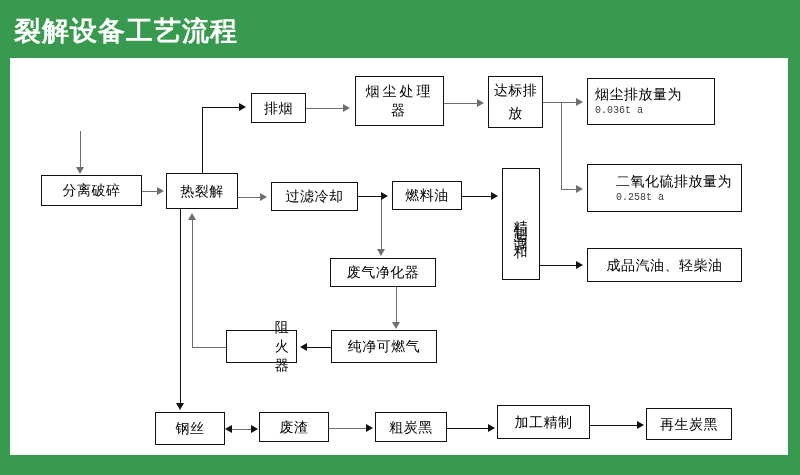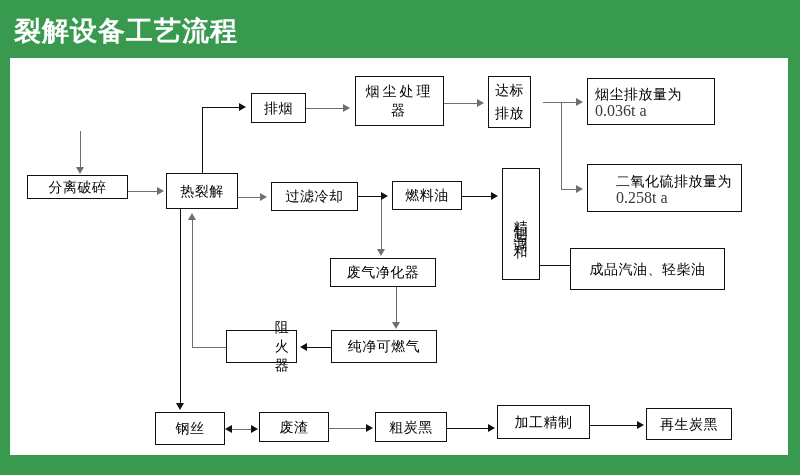--- a/index.html
+++ b/index.html
@@ -56,25 +56,25 @@
   }
   .node.spaced{letter-spacing:3px;}
   .node.twoline{
     flex-direction:column;
     align-items:flex-start;
     justify-content:center;
     text-align:left;
     padding-left:7px;
   }
   .node .sub{
-    font-size:16px;
+    font-size:10px;
     color:#3a3a3a;
     letter-spacing:0px;
     line-height:15px;
-    font-family:Liberation Serif, serif;
+    font-family:Liberation Mono, monospace;
   }
   .node .main{font-size:14px;line-height:18px;}
   
   .ln{position:absolute;background:#6f6f6f;z-index:1;}
   .ln.dark{background:#111;}
   .hl{height:1.3px;}
   .vl{width:1.3px;}
   .ar{position:absolute;width:0;height:0;z-index:2;}
   .ar.r{border-top:4.5px solid transparent;border-bottom:4.5px solid transparent;border-left:7px solid #6f6f6f;}
   .ar.l{border-top:4.5px solid transparent;border-bottom:4.5px solid transparent;border-right:7px solid #6f6f6f;}
@@ -87,47 +87,47 @@
 </head>
 <body>
 
 <div id="root">
 
   <div id="title">裂解设备工艺流程</div>
 
   <div id="canvas">
 
 
-    <div class="node" style="left:17px;top:117px;width:101px;height:24px;">分离破碎</div>
+    <div class="node" style="left:31px;top:117px;width:101px;height:31px;">分离破碎</div>
 
     <div class="node" style="left:156px;top:115px;width:72px;height:36px;">热裂解</div>
 
     <div class="node" style="left:241px;top:35px;width:55px;height:30px;">排烟</div>
 
     <div class="node spaced" style="left:345px;top:18px;width:89px;height:50px;">烟尘处理器</div>
 
-    <div class="node" style="left:478px;top:18px;width:43px;height:52px;line-height:23px;">达标排放</div>
+    <div class="node" style="left:478px;top:18px;width:55px;height:52px;line-height:23px;">达标排放</div>
 
     <div class="node twoline" style="left:577px;top:20px;width:128px;height:47px;">
       <span class="main">烟尘排放量为</span>
       <span class="sub">0.036t a</span>
     </div>
 
     <div class="node twoline" style="left:577px;top:106px;width:155px;height:48px;padding-left:28px;">
       <span class="main">二氧化硫排放量为</span>
       <span class="sub">0.258t a</span>
     </div>
 
     <div class="node" style="left:261px;top:124px;width:87px;height:29px;">过滤冷却</div>
 
     <div class="node" style="left:382px;top:123px;width:70px;height:29px;">燃料油</div>
 
     <div class="node vert" style="left:492px;top:110px;width:38px;height:112px;">精制与调和</div>
 
-    <div class="node" style="left:560px;top:190px;width:155px;height:42px;">成品汽油、轻柴油</div>
+    <div class="node" style="left:577px;top:190px;width:155px;height:34px;">成品汽油、轻柴油</div>
 
     <div class="node" style="left:320px;top:200px;width:106px;height:29px;">废气净化器</div>
 
     <div class="node" style="left:321px;top:272px;width:106px;height:33px;">纯净可燃气</div>
 
     <div class="node" style="left:216px;top:272px;width:71px;height:33px;padding-left:44px;">阻火器</div>
 
     <div class="node" style="left:145px;top:354px;width:70px;height:33px;">钢丝</div>
 
     <div class="node" style="left:249px;top:354px;width:70px;height:30px;">废渣</div>

